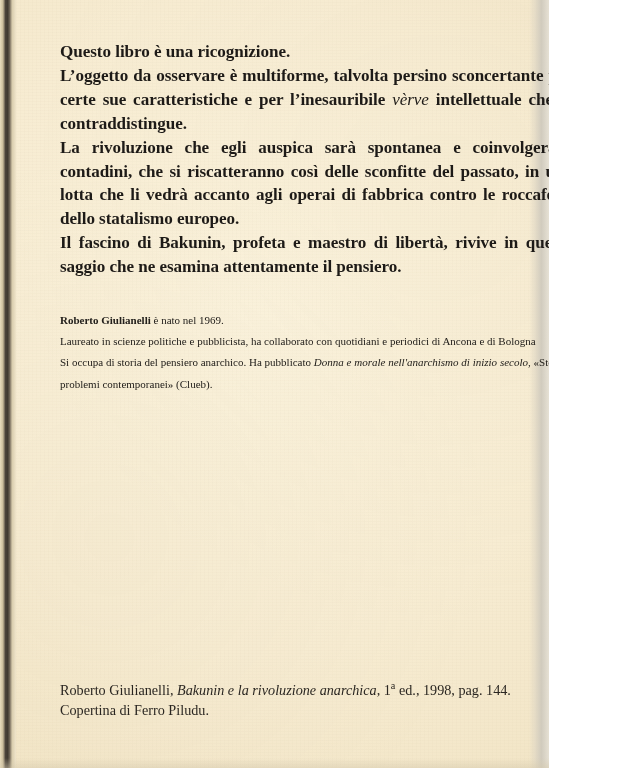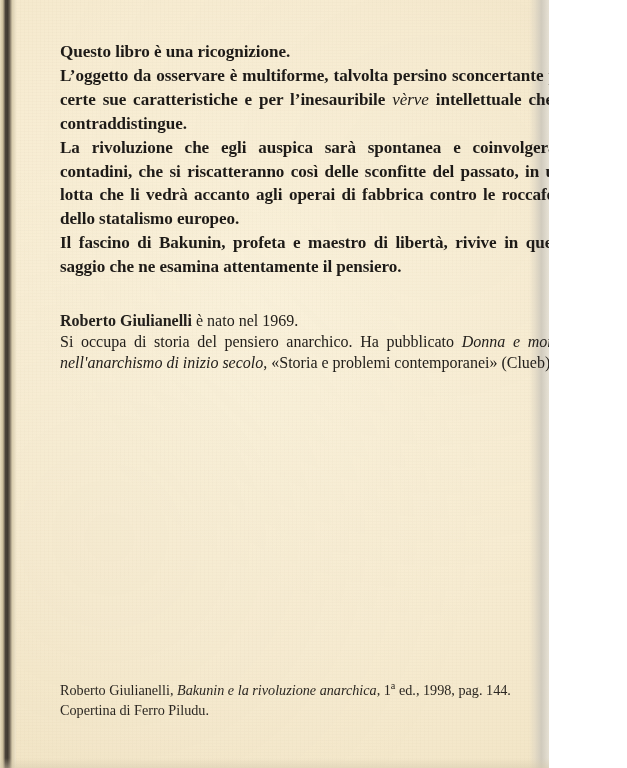--- a/index.html
+++ b/index.html
@@ -96,21 +96,21 @@
   }
   .blurb em {
     font-style: italic;
     font-weight: normal;
   }
 
   
   .bio {
     margin-top: 31px;
     font-weight: normal;
-    font-size: 16px;
+    font-size: 11px;
     line-height: 21.2px;
     color: #23201c;
     text-align: justify;
     text-justify: inter-word;
   }
   .bio p { margin: 0; }
   .bio strong { font-weight: bold; }
   .bio em { font-style: italic; }
 
   
@@ -145,20 +145,21 @@
 
       <p><span>L’oggetto da osservare è multiforme, talvolta persino sconcertante per certe sue caratteristiche e per l’inesauribile </span><em>vèrve</em><span> intellettuale che lo contraddistingue.</span></p>
 
       <p>La rivoluzione che egli auspica sarà spontanea e coinvolgerà i contadini, che si riscatteranno così delle sconfitte del passato, in una lotta che li vedrà accanto agli operai di fabbrica contro le roccaforti dello statalismo europeo.</p>
       <p>Il fascino di Bakunin, profeta e maestro di libertà, rivive in questo saggio che ne esamina attentamente il pensiero.</p>
     </div>
 
     <div class="bio">
       <p><strong>Roberto Giulianelli</strong><span> è nato nel 1969.</span></p>
 
+      <p>Laureato in scienze politiche e pubblicista, ha collaborato con quotidiani e periodici di Ancona e di Bologna</p>
 
       <p><span>Si occupa di storia del pensiero anarchico. Ha pubblicato </span><em>Donna e morale nell'anarchismo di inizio secolo</em><span>, «Storia e problemi contemporanei» (Clueb).</span></p>
     </div>
 
   </div>
 
   <div class="colophon">
     <p><span>Roberto Giulianelli, </span><em>Bakunin e la rivoluzione anarchica</em><span>, 1</span><span class="ord">a</span><span> ed., 1998, pag. 144.</span></p>
     <p>Copertina di Ferro Piludu.</p>
   </div>

